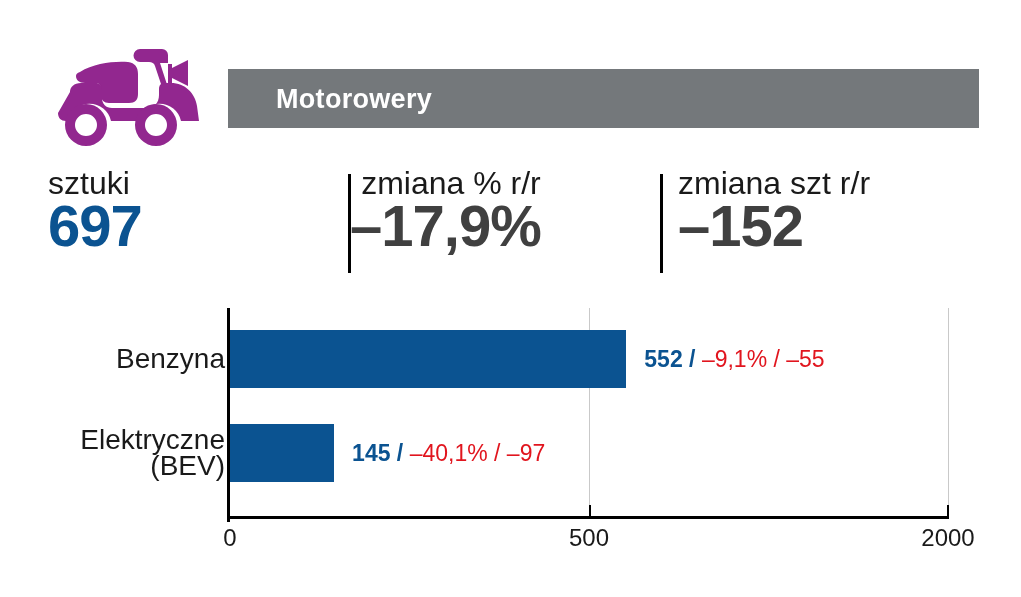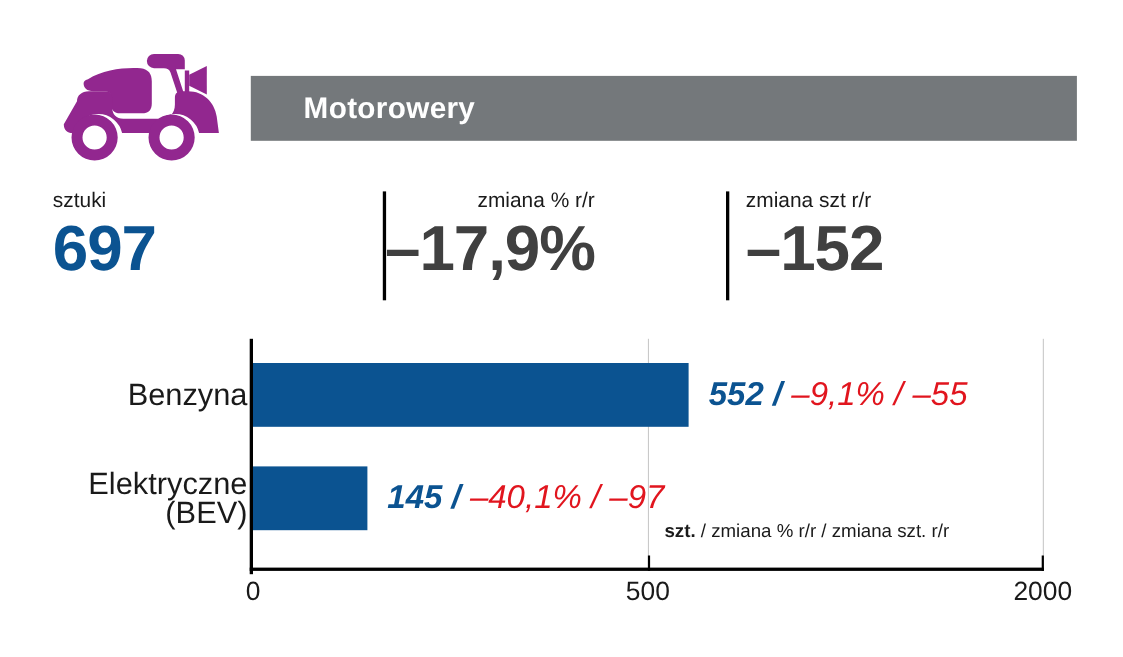--- a/index.html
+++ b/index.html
@@ -45,21 +45,21 @@
     color: #ffffff;
     letter-spacing: 0.3px;
   }
 
   
   .kpi {
     position: absolute;
     top: 168px;
   }
   .kpi-label {
-    font-size: 19px;
+    font-size: 32px;
     color: #1a1a1a;
     line-height: 30px;
     white-space: nowrap;
   }
   .kpi-value {
     font-size: 58px;
     font-weight: bold;
     line-height: 56px;
     white-space: nowrap;
     letter-spacing: -1px;
@@ -141,24 +141,23 @@
     position: absolute;
     left: 230px;
     top: 0;
     height: 58px;
     background: #0b5391;
   }
   .bar-annot {
     position: absolute;
     top: 50%;
     transform: translateY(-50%);
-    font-size: 30px;
+    font-size: 23px;
     font-weight: bold;
     white-space: nowrap;
-    font-style: italic;
   }
   .annot-val   { color: #0b5391; }
   .annot-sep   { color: #0b5391; }
   .annot-pct,
   .annot-delta { color: #e1151e; font-weight: normal; }
   .annot-sep2  { color: #e1151e; font-weight: normal; }
 
   #legend-note {
     position: absolute;
     left: 604px;
@@ -238,22 +237,19 @@
 
     <div class="bar-row" id="bar-row-1" style="top: 124px;">
       <div class="bar-cat">Elektryczne
 (BEV)</div>
       <div class="bar-rect" style="width: 104.11px; background: rgb(11, 83, 145);"></div>
       <div class="bar-annot" style="left: 352.11px;">
         <span class="annot-val">145</span><span class="annot-sep"> / </span><span class="annot-pct">–40,1%</span><span class="annot-sep2"> / </span><span class="annot-delta">–97</span>
       </div>
     </div>
 
-    <div id="legend-note">
-      <span class="bold">szt.</span><span> / zmiana % r/r / zmiana szt. r/r</span>
-    </div>
 
     <div class="axis-tick-label" id="tick-0" style="left: 230px;">0</div>
     <div class="axis-tick-label" id="tick-500" style="left: 589px;">500</div>
     <div class="axis-tick-label" id="tick-1000" style="left: 948px;">2000</div>
   </div>
 
 </div>
 
 </body></html>

